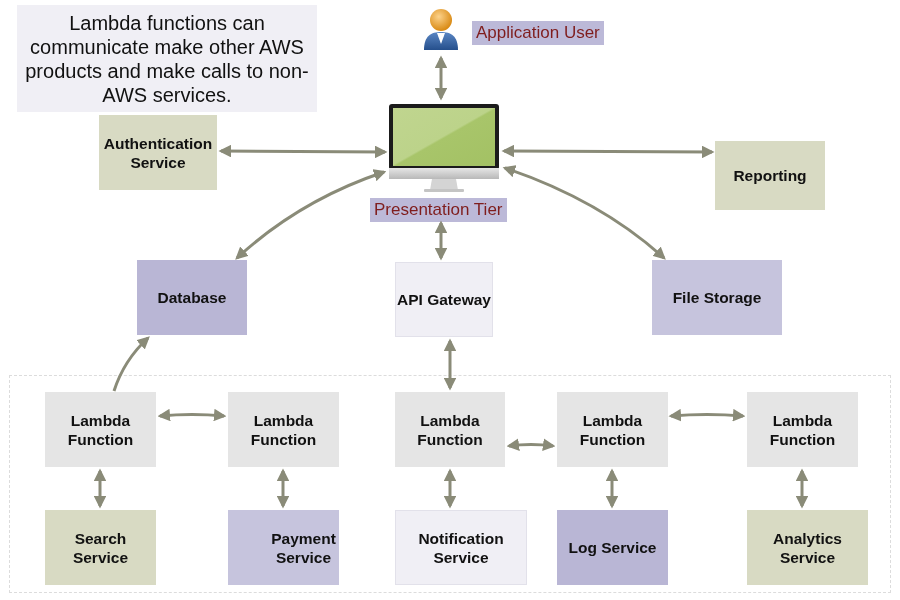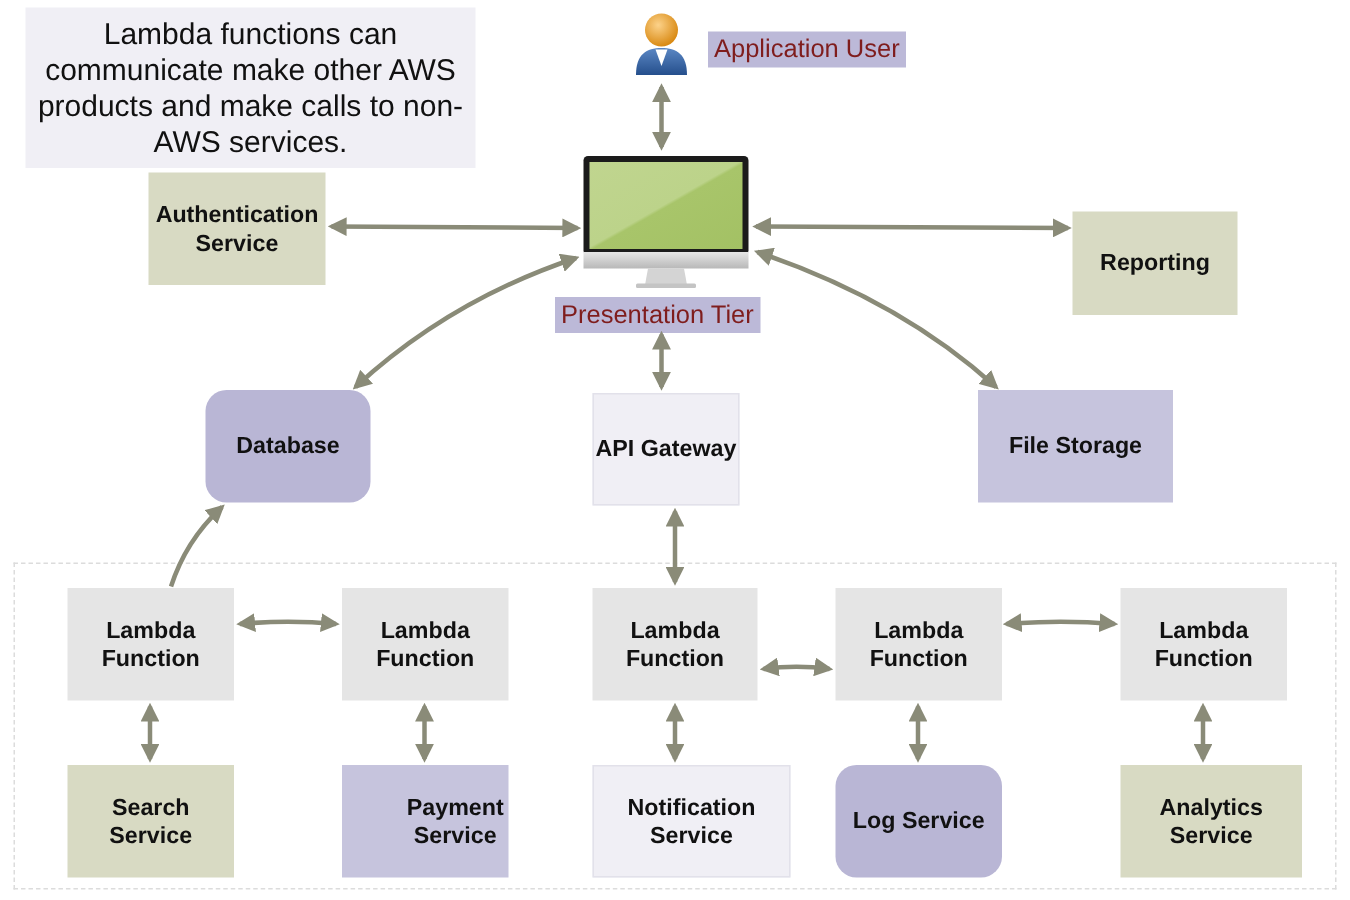--- a/index.html
+++ b/index.html
@@ -6,21 +6,21 @@
     body { width: 900px; height: 600px; position: relative; overflow: hidden;
            font-family: "Liberation Sans", sans-serif; }
     .note { position: absolute; left: 17px; top: 5px; width: 300px; height: 107px;
             background: #f0eff5; color: #111; font-size: 20px; line-height: 24px;
             text-align: center; display: flex; align-items: center; justify-content: center;
             padding: 0 4px; box-sizing: border-box; }
     .box { position: absolute; display: flex; align-items: center; justify-content: center;
            text-align: center; font-weight: bold; font-size: 15.5px; line-height: 19px;
            color: #111; box-sizing: border-box; white-space: pre-line; }
     .c-olive { background: #d8dac3; }
-    .c-lav   { background: #b9b6d5; border-radius: 14px; }
+    .c-lav   { background: #b9b6d5; }
     .c-lav2  { background: #c6c4dd; }
     .c-pale  { background: #f0eff5; border: 1px solid #e2e1ea; }
     .c-blue  { background: #e5e5e5; }
     .tag { position: absolute; background: #bcb9d8; color: #7f1d1d; font-size: 17px;
            padding: 1px 4px; line-height: 22px; }
     .lambda-frame { position: absolute; left: 9px; top: 375px; width: 882px; height: 218px;
                     border: 1px dashed #dcdcdc; box-sizing: border-box; }
     svg.arrows { position: absolute; left: 0; top: 0; }
     .arrow-path { fill: none; stroke: #8a8b78; stroke-width: 3; }
     .icon { position: absolute; }

